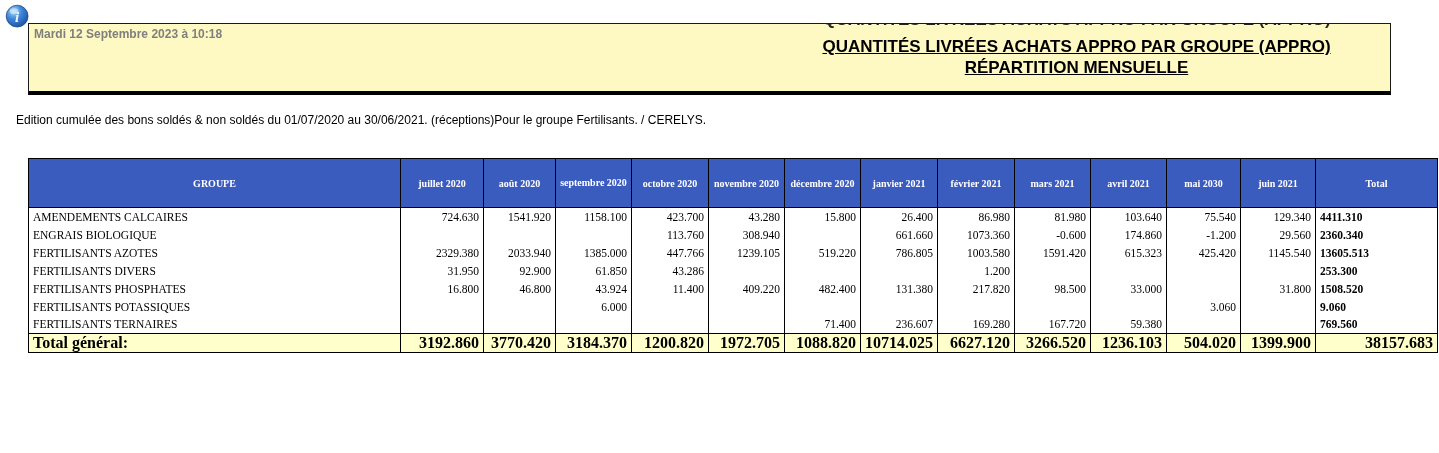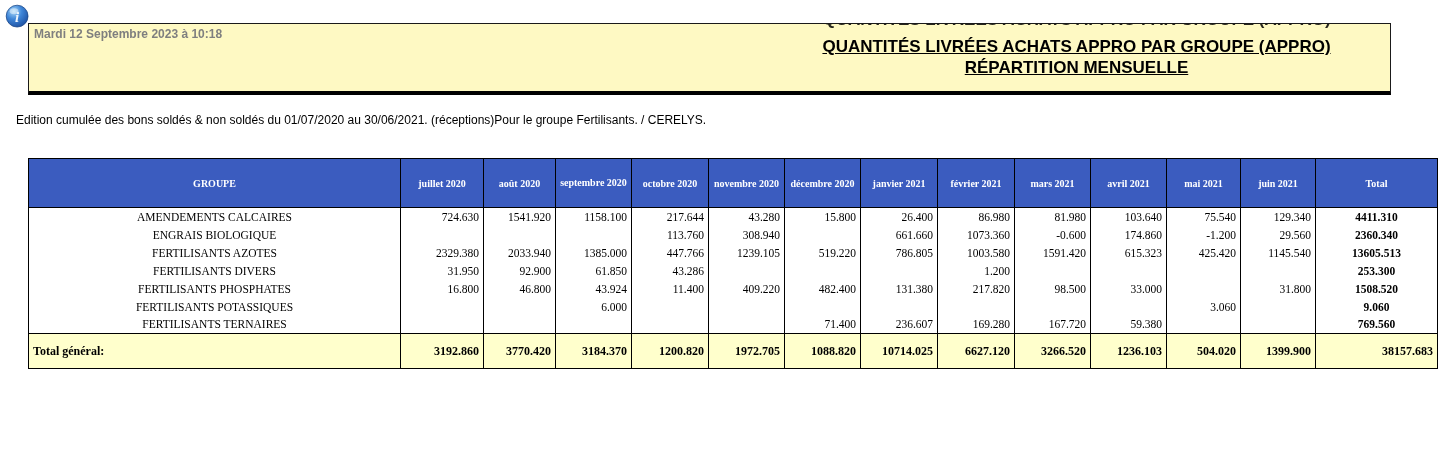--- a/index.html
+++ b/index.html
@@ -30,26 +30,26 @@
   
   .tbl-wrap { position:absolute; left:28px; top:158px; width:1409px; }
   table { border-collapse:collapse; table-layout:fixed; width:1409px;font-family:Liberation Serif, serif; }
   th, td { border-left:1px solid #000; border-right:1px solid #000; overflow:hidden; }
   thead th { background:#3b5cbf; color:#ffffff; font-size:10px; font-weight:bold;
              height:49px; text-align:center; vertical-align:middle;
              border:1px solid #000; white-space:nowrap; padding:0 2px; }
   thead th.wrap { white-space:normal; line-height:12px; }
   tbody td { font-size:11.5px; height:18px; padding:0 4px; background:#ffffff;
              white-space:nowrap; }
-  tbody td.c-group { text-align:center; }
+  tbody td.c-group { text-align:left; }
   tbody td.c-val   { text-align:right; }
-  tbody td.c-total { text-align:center; font-weight:bold; }
+  tbody td.c-total { text-align:left; font-weight:bold; }
   tbody tr:first-child td { border-top:1px solid #000; }
   tbody tr:last-child td  { border-bottom:1px solid #000; }
-  tr.total-row td { background:#ffffcc; font-weight:bold; font-size:12px; height:35px;
+  tr.total-row td { background:#ffffcc; font-weight:bold; font-size:16px; height:19px;
                     border-top:1px solid #000; border-bottom:1px solid #000; padding:0 4px; }
   tr.total-row td.c-group { text-align:left; }
   tr.total-row td.c-val, tr.total-row td.c-total { text-align:right; }
 </style>
 </head>
 <body>
 
 <div id="stage">
 
   <button class="info-btn" title="">
@@ -104,32 +104,32 @@
             <th>juillet 2020</th>
             <th>août 2020</th>
             <th class="wrap">septembre 2020</th>
             <th>octobre 2020</th>
             <th>novembre 2020</th>
             <th>décembre 2020</th>
             <th>janvier 2021</th>
             <th>février 2021</th>
             <th>mars 2021</th>
             <th>avril 2021</th>
-            <th>mai 2021</th>
+            <th>mai 2030</th>
             <th>juin 2021</th>
             <th>Total</th>
           </tr>
         </thead>
       <tbody id="body-rows">
           <tr>
             <td class="c-group">AMENDEMENTS CALCAIRES</td>
             <td class="c-val">724.630</td>
             <td class="c-val">1541.920</td>
             <td class="c-val">1158.100</td>
-            <td class="c-val">217.644</td>
+            <td class="c-val">423.700</td>
             <td class="c-val">43.280</td>
             <td class="c-val">15.800</td>
             <td class="c-val">26.400</td>
             <td class="c-val">86.980</td>
             <td class="c-val">81.980</td>
             <td class="c-val">103.640</td>
             <td class="c-val">75.540</td>
             <td class="c-val">129.340</td>
             <td class="c-total">4411.310</td>
           </tr>

